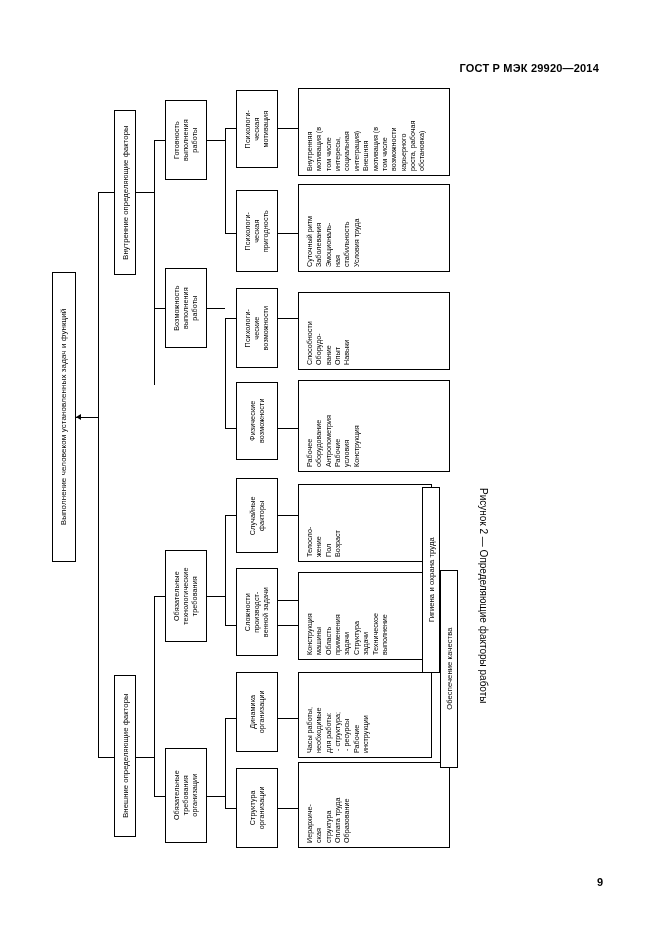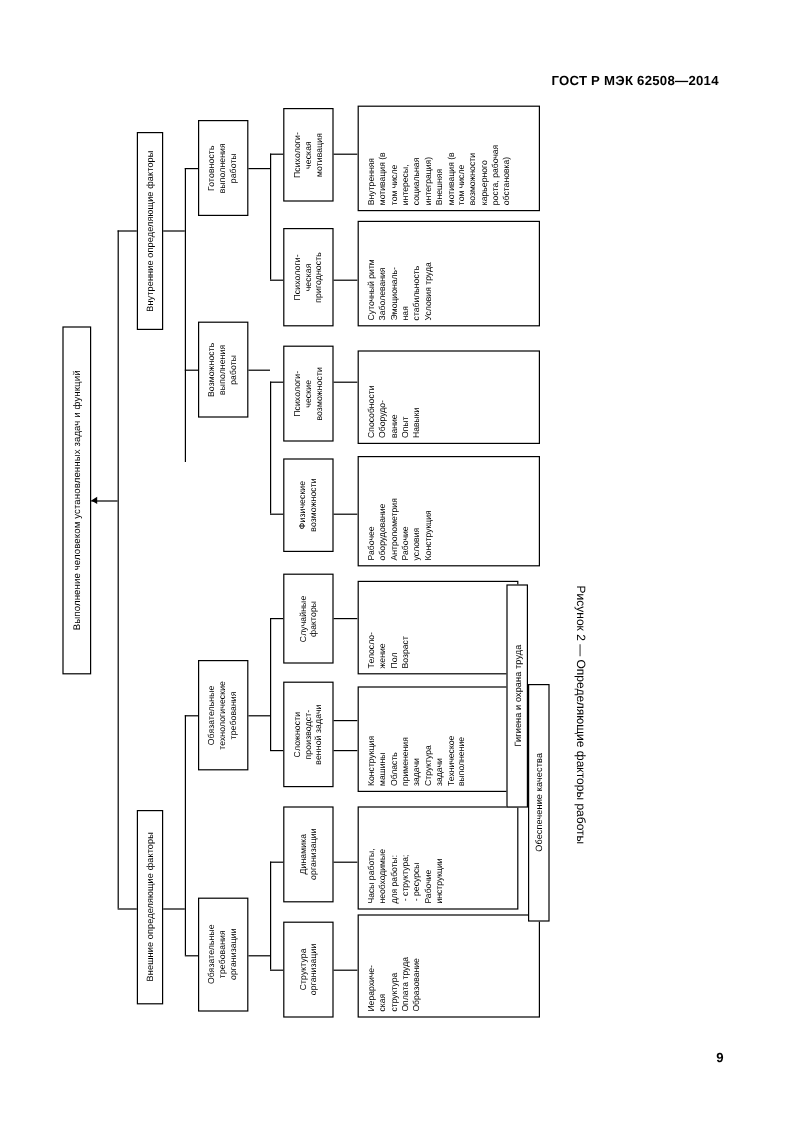--- a/index.html
+++ b/index.html
@@ -71,21 +71,21 @@
   }
   .arrow.left{
     border-left:0;border-right:5px solid #000;
   }
 </style>
 </head>
 <body>
 
 <div class="page">
 
-  <div class="std-header">ГОСТ Р МЭК 62508—2014</div>
+  <div class="std-header">ГОСТ Р МЭК 29920—2014</div>
 
   <div class="page-number">9</div>
 
   <div class="fig-caption">Рисунок 2 — Определяющие факторы работы</div>
 
   <div class="node thick" style="left:52px;top:272px;width:24px;height:290px;">
     <span class="lbl" style="font-size:8px;">Выполнение человеком установленных задач и функций</span>
   </div>
 
   <div class="ln hln" style="left:76px;top:417px;width:22px;"></div>

